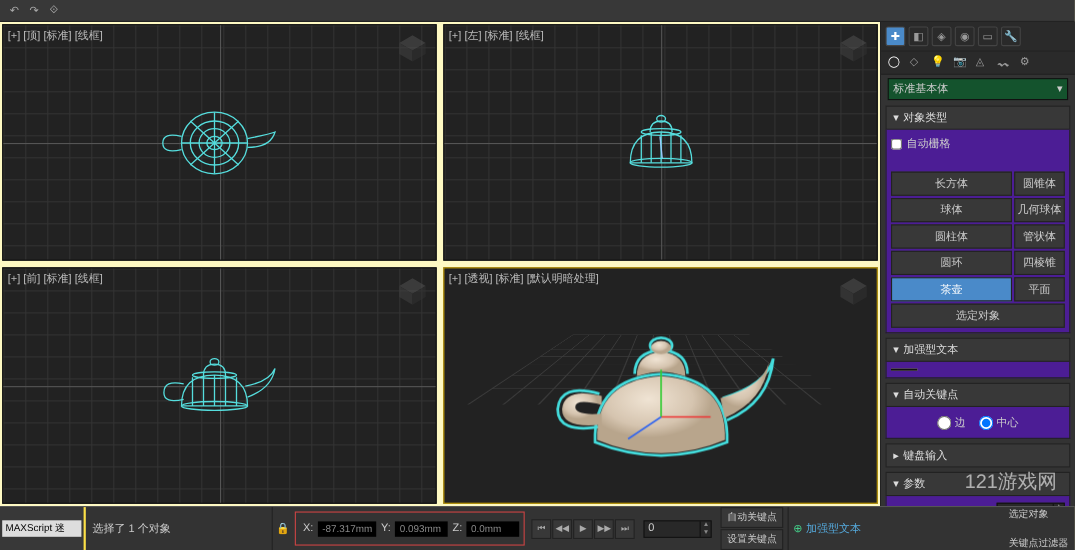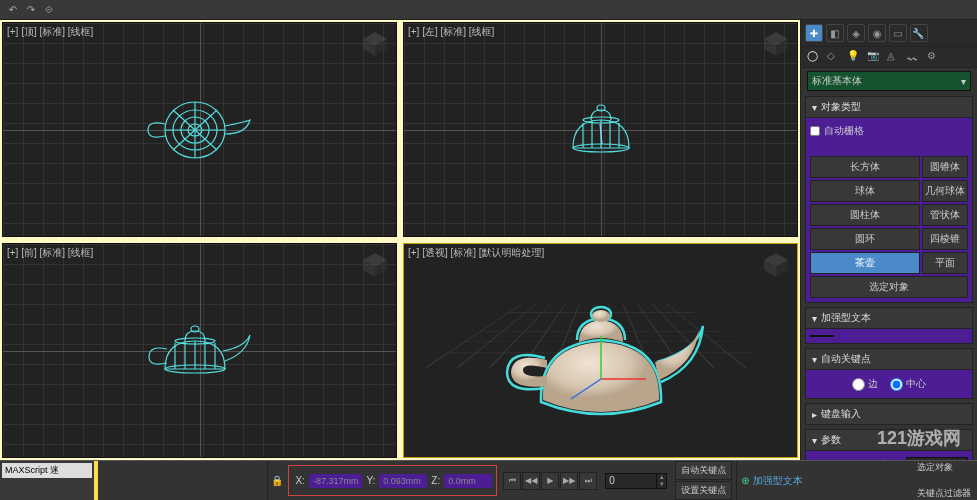--- a/index.html
+++ b/index.html
@@ -39,36 +39,36 @@
 .colorbox{width:24px;background:#d6c8b8;border:1px solid #111}
 .radios{display:flex;gap:12px;justify-content:center;padding:3px 0}
 .radios label{display:flex;align-items:center;gap:3px;font-size:10px}
 .spin-row{display:flex;align-items:center;gap:4px;padding:2px 0;font-size:10px}
 .spin-row .lbl{flex:1;text-align:right}
 .spinner{display:flex;background:#282828;border:1px solid #111}
 .spinner .val{width:50px;padding:1px 3px;font-size:10px;color:#ccc}
 .spinner .arr{width:10px;display:flex;flex-direction:column}
 .spinner .arr div{height:7px;font-size:6px;line-height:6px;text-align:center;color:#888;border-left:1px solid #111}
 .statusbar{height:40px;background:#333;border-top:1px solid #555;display:flex;align-items:stretch;font-size:10px}
-.sb-left{width:98px;background:#383838;border-right:4px solid #fde047;display:flex;align-items:flex-start;padding:2px}
+.sb-left{width:78px;background:#383838;border-right:2px solid #fde047;display:flex;align-items:center;padding:2px}
 .sb-script{background:#ddd;color:#000;padding:1px 3px;font-size:9px;width:100%}
 .sb-msg{width:170px;padding:3px 6px;display:flex;flex-direction:column;justify-content:center;gap:2px;color:#ccc;border-right:1px solid #222}
 .sb-coords{display:flex;align-items:center;gap:2px;padding:0 4px;border:1px solid #c44;margin:4px 2px}
 .sb-coords .cf{display:flex;align-items:center;gap:2px}
 .sb-coords .cl{color:#ccc;padding:0 2px}
-.sb-coords .cv{background:#4c1d95;padding:2px 4px;min-width:48px;color:#888;font-size:9px}
+.sb-coords .cv{background:#000000;padding:2px 4px;min-width:48px;color:#888;font-size:9px}
 .sb-grid{display:flex;align-items:center;padding:0 6px;color:#aaa}
 .sb-play{display:flex;align-items:center;gap:1px;padding:0 4px}
 .sb-play .pb{width:18px;height:18px;background:#383838;border:1px solid #222;display:flex;align-items:center;justify-content:center;font-size:8px;color:#aaa}
 .sb-frame{display:flex;align-items:center;padding:0 4px}
 .sb-auto{display:flex;align-items:flex-end;padding:0 4px;gap:3px}
 .sb-auto .abtn{background:#383838;border:1px solid #222;padding:2px 5px;font-size:9px;color:#ccc}
 .sb-taglink{display:flex;align-items:center;gap:3px;padding:0 4px;color:#5ad;border-left:1px solid #222}
 .sb-right{margin-left:auto;display:flex;flex-direction:column;justify-content:space-between;padding:0 6px;gap:2px;font-size:9px;color:#ccc}
-.watermark{position:absolute;right:16px;bottom:50px;font-size:18px;color:rgba(255,255,255,0.6);font-weight:bold;z-index:10}
+.watermark{position:absolute;right:16px;bottom:50px;font-size:18px;color:rgba(255,255,255,0.6);font-weight:normal;z-index:10}
 .vpcube{position:absolute;top:6px;right:6px;width:30px;height:30px;opacity:0.5}
 </style>
 </head>
 <body>
 
 <div class="topbar">
   <span class="ico">↶</span>
   <span class="ico">↷</span>
   <span class="ico">⟐</span>
 </div>
@@ -295,20 +295,21 @@
       </div>
     </div>
   </div>
 </div>
 
 <div class="statusbar">
   <div class="sb-left">
     <div class="sb-script">MAXScript 迷</div>
   </div>
   <div class="sb-msg">
+    <div>选择了 1 个对象</div>
   </div>
   <div style="display:flex;align-items:center;padding:0 3px">
       <span style="color:#888">🔒</span>
     </div>
   <div class="sb-coords">
     <div class="cf">
         <span class="cl">X:</span>
         <span class="cv">-87.317mm</span>
       </div>
     <div class="cf">

